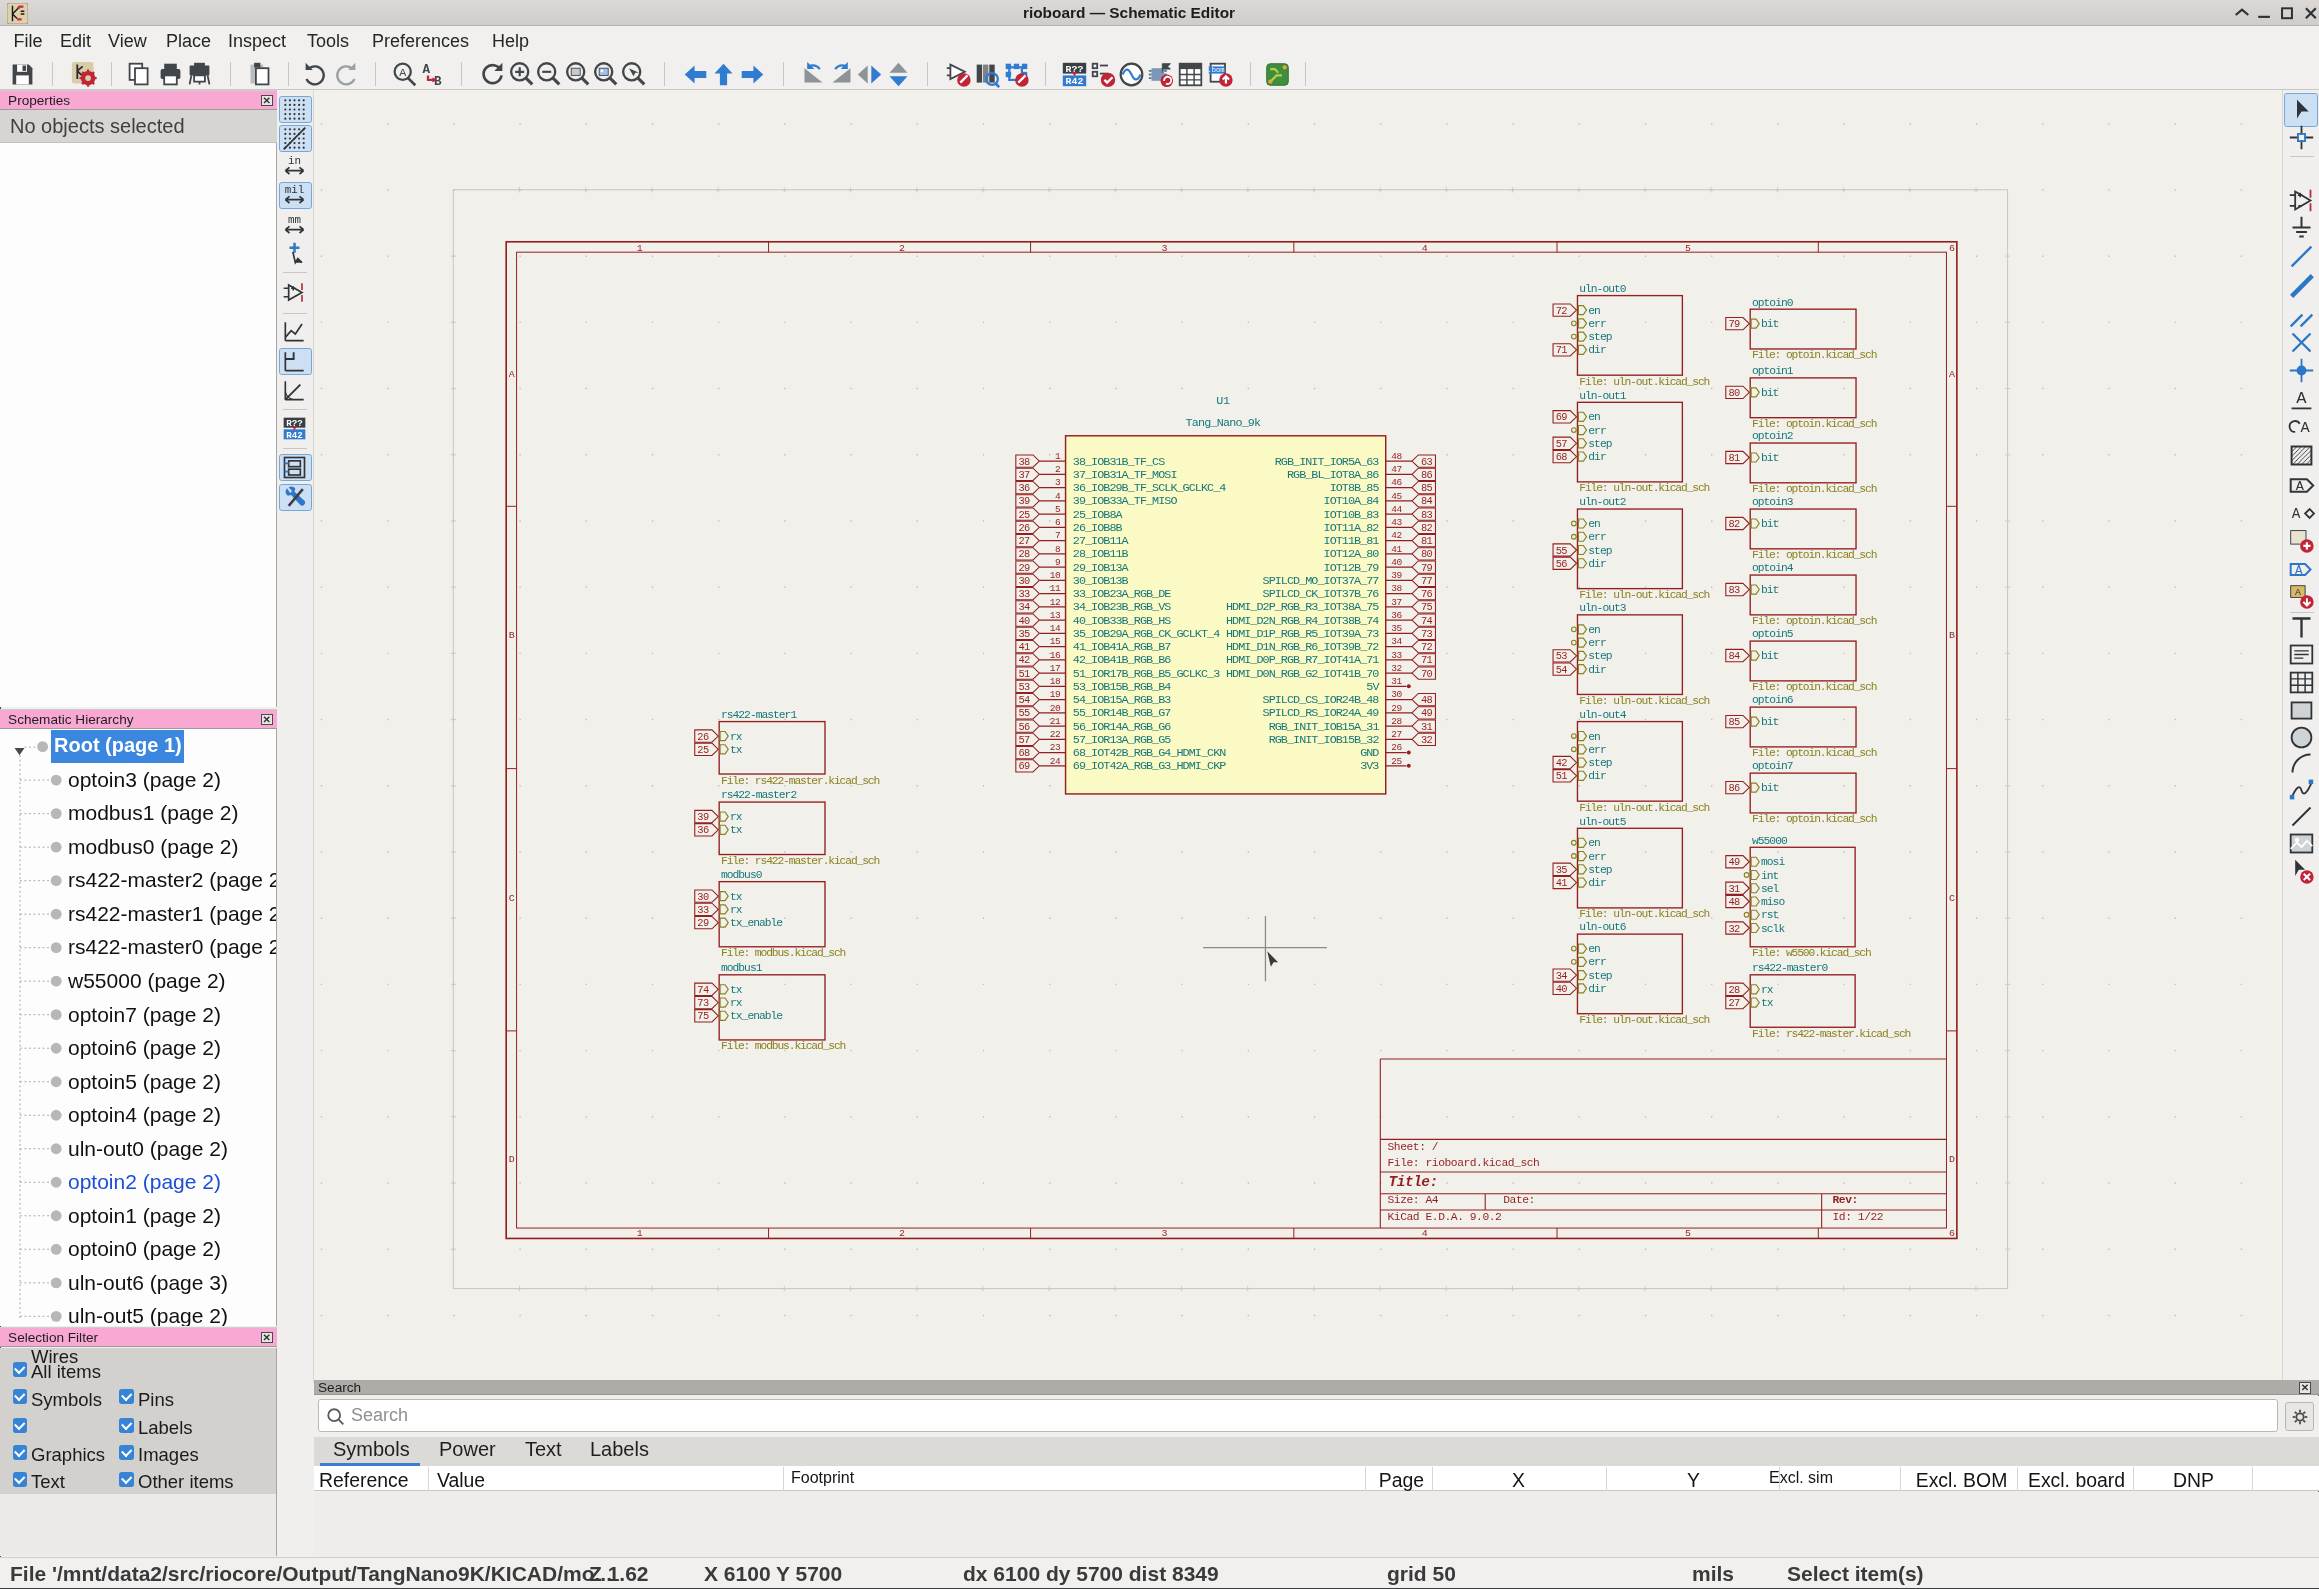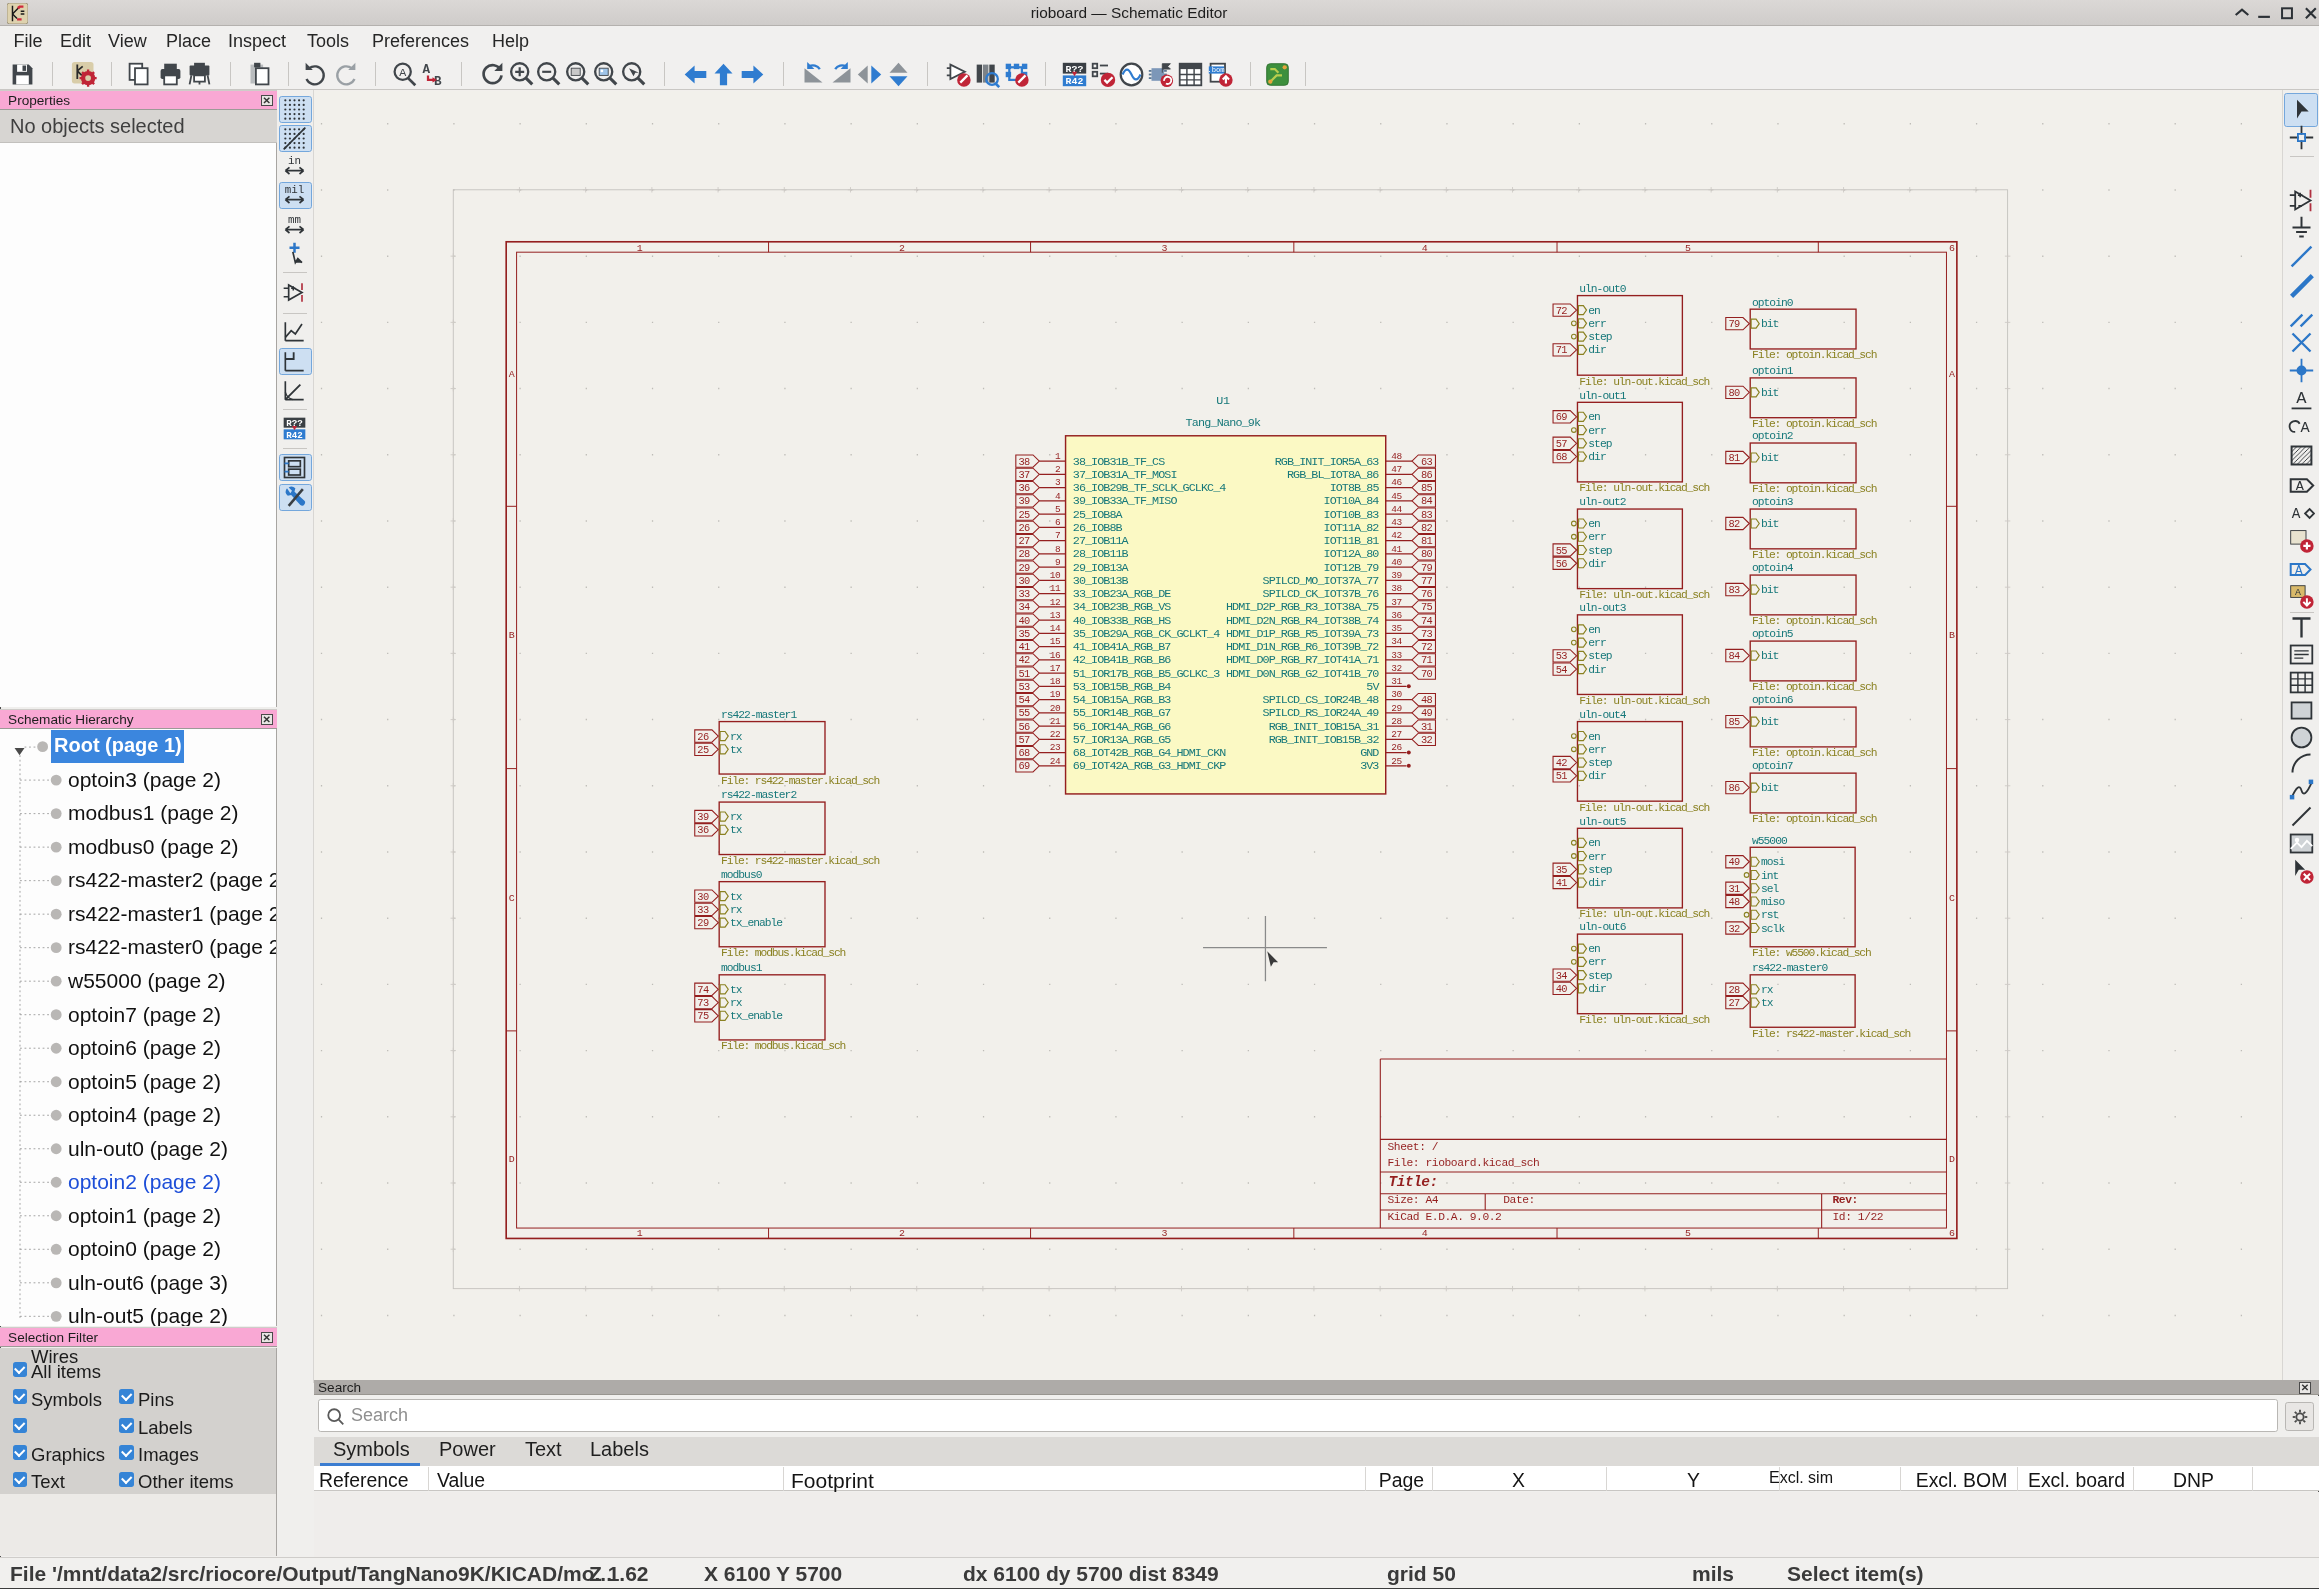--- a/index.html
+++ b/index.html
@@ -1,20 +1,20 @@
 <!DOCTYPE html>
 <html style="font-size:14.5px"><head><meta charset="utf-8"><title>rioboard — Schematic Editor</title><style>
 *{margin:0;padding:0;box-sizing:border-box;}
 html,body{width:2319px;height:1589px;overflow:hidden;}
 body{font-family:"Liberation Sans",sans-serif;position:relative;background:#f0efed;
  box-shadow:inset 0 0 0 0.9px #3c3c3c;}
 .abs{position:absolute;}
 .titlebar{left:0;top:0;width:2319px;height:26px;background:linear-gradient(#dbd8d6,#cfccca);
  border-bottom:0.9px solid #b4b1ae;}
-.title-text{left:0;width:2258px;text-align:center;top:3.6px;font-size:15.4px;font-weight:normal;color:#1d1d1d;}
+.title-text{left:0;width:2258px;text-align:center;top:3.6px;font-size:15.4px;font-weight:bold;color:#1d1d1d;}
 .menubar{left:0;top:26px;width:2319px;height:30px;background:#f1f0ef;}
 .menubar span{position:absolute;top:4.5px;font-size:18px;color:#262626;}
 .toolbar{left:0;top:56px;width:2319px;height:34px;background:#f1f0ef;border-bottom:0.9px solid #c9c7c4;}
 .tsep{position:absolute;top:5.4px;width:0.9px;height:23.5px;background:#c8c6c3;}
 .panelhdr{left:0;width:277px;height:20px;background:#f9a8d4;border-top:0.9px solid #cfccc9;border-bottom:0.9px solid #9d9a97;}
 .panelhdr .t{position:absolute;left:8.1px;top:1.8px;font-size:13.6px;color:#1e1e1e;}
 .closer{position:absolute;right:4.5px;top:3.6px;width:11.8px;height:11.8px;border:0.9px solid #4a4a4a;background:#e8e6e4;
  color:#333;font-size:10px;line-height:10px;text-align:center;font-weight:bold;}
 .ltb-btn,.rtb-btn{position:absolute;border-radius:2.7px;}
 .sel{background:#cddff2;border:0.9px solid #74a7dc;}
@@ -1130,21 +1130,21 @@
 <div class="abs" style="left:1365px;top:1467px;width:0.9px;height:23.5px;background:#d8d6d3"></div>
 <div class="abs" style="left:1432px;top:1467px;width:0.9px;height:23.5px;background:#d8d6d3"></div>
 <div class="abs" style="left:1606px;top:1467px;width:0.9px;height:23.5px;background:#d8d6d3"></div>
 <div class="abs" style="left:1779px;top:1467px;width:0.9px;height:23.5px;background:#d8d6d3"></div>
 <div class="abs" style="left:1900px;top:1467px;width:0.9px;height:23.5px;background:#d8d6d3"></div>
 <div class="abs" style="left:2017px;top:1467px;width:0.9px;height:23.5px;background:#d8d6d3"></div>
 <div class="abs" style="left:2133px;top:1467px;width:0.9px;height:23.5px;background:#d8d6d3"></div>
 <div class="abs" style="left:2252px;top:1467px;width:0.9px;height:23.5px;background:#d8d6d3"></div>
 <div class="abs" style="left:319px;top:1469px;font-size:19.4px;color:#141414">Reference</div>
 <div class="abs" style="left:437px;top:1469px;font-size:19.4px;color:#141414">Value</div>
-<div class="abs" style="left:791px;top:1469px;font-size:21px;color:#141414">Footprint</div>
+<div class="abs" style="left:791px;top:1469px;font-size:16px;color:#141414">Footprint</div>
 <div class="abs" style="left:1329px;width:145px;text-align:center;top:1469px;font-size:19.4px;color:#141414">Page</div>
 <div class="abs" style="left:1446px;width:145px;text-align:center;top:1469px;font-size:19.4px;color:#141414">X</div>
 <div class="abs" style="left:1621px;width:145px;text-align:center;top:1469px;font-size:19.4px;color:#141414">Y</div>
 <div class="abs" style="left:1769px;width:145px;top:1469px;font-size:16px;color:#141414">Excl. sim</div>
 <div class="abs" style="left:1889px;width:145px;text-align:center;top:1469px;font-size:19.4px;color:#141414">Excl. BOM</div>
 <div class="abs" style="left:2004px;width:145px;text-align:center;top:1469px;font-size:19.4px;color:#141414">Excl. board</div>
 <div class="abs" style="left:2121px;width:145px;text-align:center;top:1469px;font-size:19.4px;color:#141414">DNP</div>
 <div class="abs" style="left:314px;top:1492px;width:2006px;height:65px;background:#efedeb"></div>
 <div class="abs statusbar"></div>
 <div class="abs statusbar" style="background:transparent;border:none">

